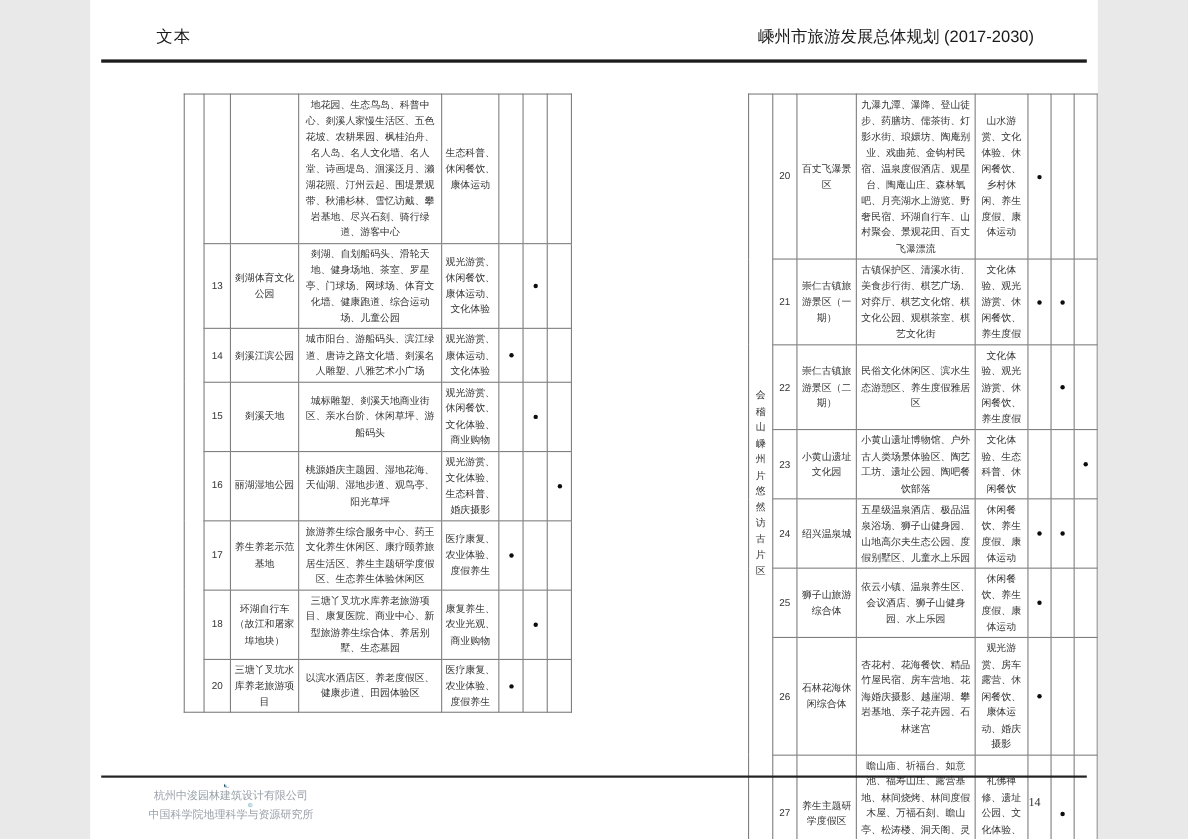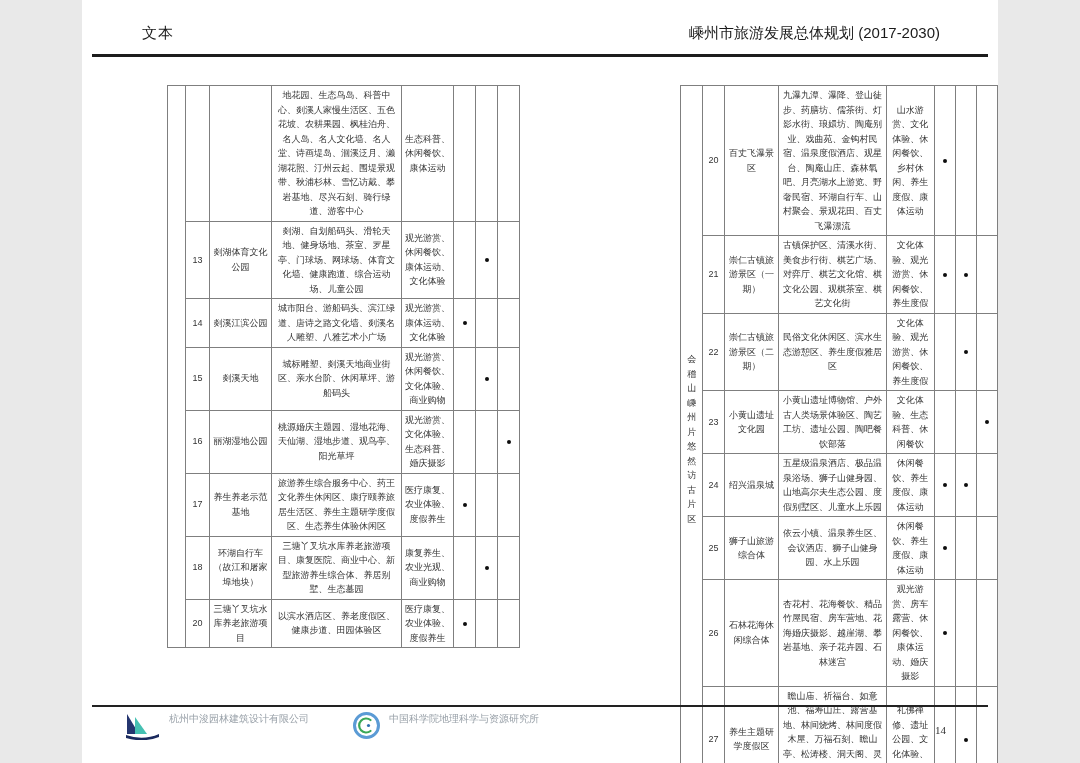--- a/index.html
+++ b/index.html
@@ -17,21 +17,21 @@
   table.plan td{border:1px solid #7f7f7f;font-size:9px;line-height:14.5px;
         text-align:center;vertical-align:middle;padding:2px 2px;color:#333;word-break:break-all;}
   table.plan td.content{padding:2px 3px;}
   #left-table{left:85px;}
   #right-table{left:598px;}
   td.group{padding:2px 2px;line-height:15px;}
   .dot{display:inline-block;width:4px;height:4px;border-radius:50%;background:#0d0d0d;vertical-align:middle;}
 
   
   .ftr-rule{position:absolute;top:705px;left:10px;right:10px;height:2px;background:#222;}
-  .ftr{position:absolute;top:712px;left:44px;height:36px;display:flex;align-items:flex-start;}
+  .ftr{position:absolute;top:712px;left:44px;height:36px;display:flex;align-items:center;flex-direction:column;}
   .ftr .co-name,.ftr .inst-name{font-size:10px;color:#98a0a8;margin-left:9px;white-space:nowrap;}
   .ftr .inst-logo{margin-left:44px;}
   .page-num{position:absolute;top:724px;right:52px;font-size:11px;color:#333;
             font-family:"Liberation Serif","DejaVu Serif",serif;}
 </style>
 </head>
 <body>
 
 <div class="page">
 

